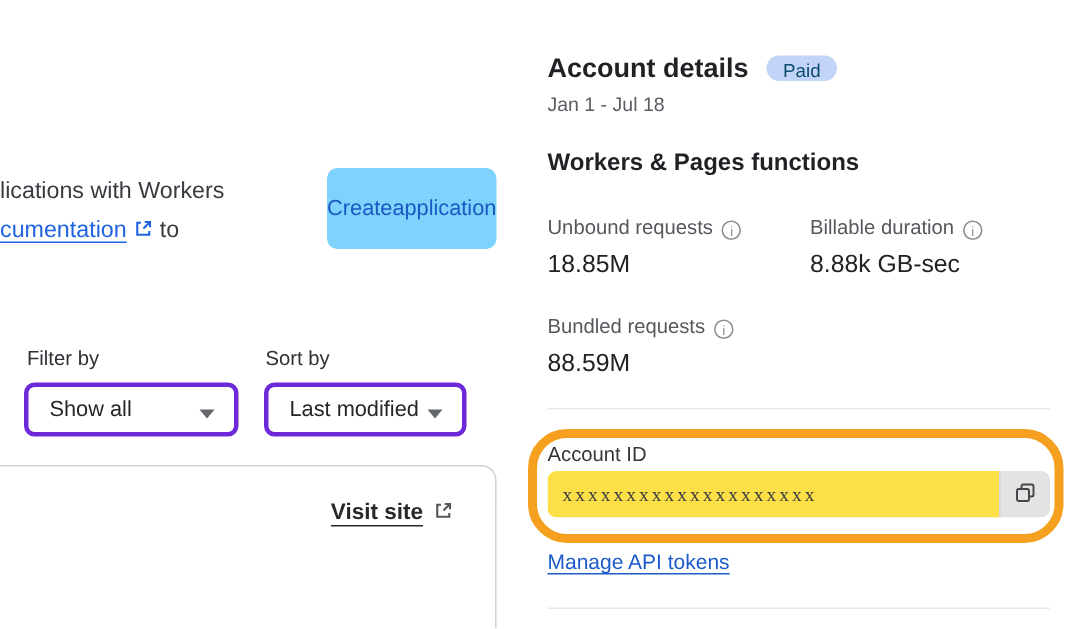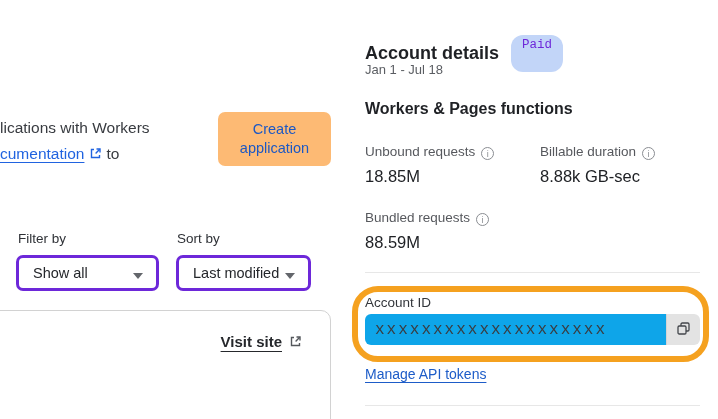--- a/index.html
+++ b/index.html
@@ -6,22 +6,22 @@
   html,body { background:#ffffff; }
   body { font-family:"Liberation Sans","DejaVu Sans",sans-serif; }
   .screen { position:relative; width:718px; height:419px; background:#ffffff; overflow:hidden; }
 
   
   .intro { position:absolute; left:0; top:115px; font-size:15.5px; line-height:26px; color:#383b40; white-space:nowrap; }
   .intro-link { color:#2063e0; text-decoration:underline; text-underline-offset:3px; cursor:pointer; }
   .ext-icon { display:inline-block; vertical-align:-1px; margin:0 4px 0 5px; }
 
   .create-btn { position:absolute; left:218px; top:112px; width:113px; height:54px;
-    background:#fdba74; border:none; border-radius:7px; cursor:pointer;
-    display:flex; flex-direction:column; align-items:center; justify-content:center;
+    background:#7dd3fc; border:none; border-radius:7px; cursor:pointer;
+    display:flex; flex-direction:row; align-items:center; justify-content:center;
     font-family:inherit; font-size:14.5px; line-height:19px; color:#1c58c4; }
 
   .field-label { position:absolute; font-size:13.5px; color:#2e3136; }
   .lbl-filter { left:18px; top:231px; }
   .lbl-sort   { left:177px; top:231px; }
 
   .select { position:absolute; top:255px; height:36px; background:#fff;
     border:3px solid #6d28d9; border-radius:7px; display:flex; align-items:center;
     padding:0 14px; font-size:14.5px; color:#24262a; cursor:pointer; }
   .select-filter { left:16px;  width:143px; }
@@ -34,22 +34,22 @@
     background:#fff; border:1px solid #d2d2d2; border-radius:0 10px 0 0; }
   .visit-link { position:absolute; right:24px; top:22px; font-size:15px; font-weight:600;
     color:#26282c; text-decoration:underline; text-underline-offset:4px; cursor:pointer; white-space:nowrap; }
   .visit-link .ext-icon { margin-left:7px; color:#54575c; }
 
   
   .panel { position:absolute; left:365px; top:0; width:335px; height:419px; }
 
   .acct-title-row { position:absolute; left:0; top:35px; display:flex; align-items:center; }
   .acct-title { font-size:18px; font-weight:bold; color:#1f2125; }
-  .badge { margin-left:12px; background:#c2d5f8; color:#6d28d9; font-size:12.5px;
-    padding:3px 11px 20px; border-radius:12px;font-family:Liberation Mono, monospace; }
+  .badge { margin-left:12px; background:#c2d5f8; color:#0c4a6e; font-size:12.5px;
+    padding:3px 11px 0; border-radius:12px; }
   .date-range { position:absolute; left:0; top:62px; font-size:13px; color:#5a5d62; }
   .fn-title { position:absolute; left:0; top:100px; font-size:16px; font-weight:bold; color:#1f2125; }
 
   .stat { position:absolute; }
   .stat-0 { left:0;    top:144px; }
   .stat-1 { left:175px; top:144px; }
   .stat-2 { left:0;    top:210px; }
   .stat-label { font-size:13.5px; color:#56585d; white-space:nowrap; }
   .stat-value { margin-top:7px; font-size:16.5px; color:#202226; }
   .info-icon { display:inline-block; width:13px; height:13px; margin-left:6px;
@@ -57,23 +57,23 @@
     font-size:9px; line-height:12px; text-align:center; vertical-align:-1px; }
   .info-icon::before { content:"i"; }
 
   .divider { position:absolute; left:0; width:335px; height:1px; background:#e7e7e7; }
   .divider-1 { top:272px; }
   .divider-2 { top:405px; }
 
   .acctid-label { position:absolute; left:0; top:295px; font-size:13.5px; color:#33363b; }
   .acctid-row { position:absolute; left:0; top:314px; width:335px; height:31px;
     display:flex; border-radius:6px; overflow:hidden; }
-  .acctid-input { flex:1; border:none; background:#0ea5e9; padding:0 10px;
-    font-family:Liberation Mono, monospace;
-    font-size:16px; letter-spacing:2px; color:#3a3d42; outline:none; }
+  .acctid-input { flex:1; border:none; background:#fde047; padding:0 10px;
+    font-family:Liberation Serif, serif;
+    font-size:13px; letter-spacing:2px; color:#3a3d42; outline:none; }
   .copy-btn { width:34px; background:#e3e3e3; border:none; border-left:1px solid #d4d4d4;
     display:flex; align-items:center; justify-content:center; cursor:pointer; }
 
   .manage-link { position:absolute; left:0; top:366px; font-size:14px; color:#1d5cc8;
     text-decoration:underline; text-underline-offset:3px; cursor:pointer; }
 
   
   .highlight { position:absolute; left:352px; top:286px; width:357px; height:76px;
     border:6px solid #f5a11f; border-radius:26px; pointer-events:none; z-index:5; }
 </style>

